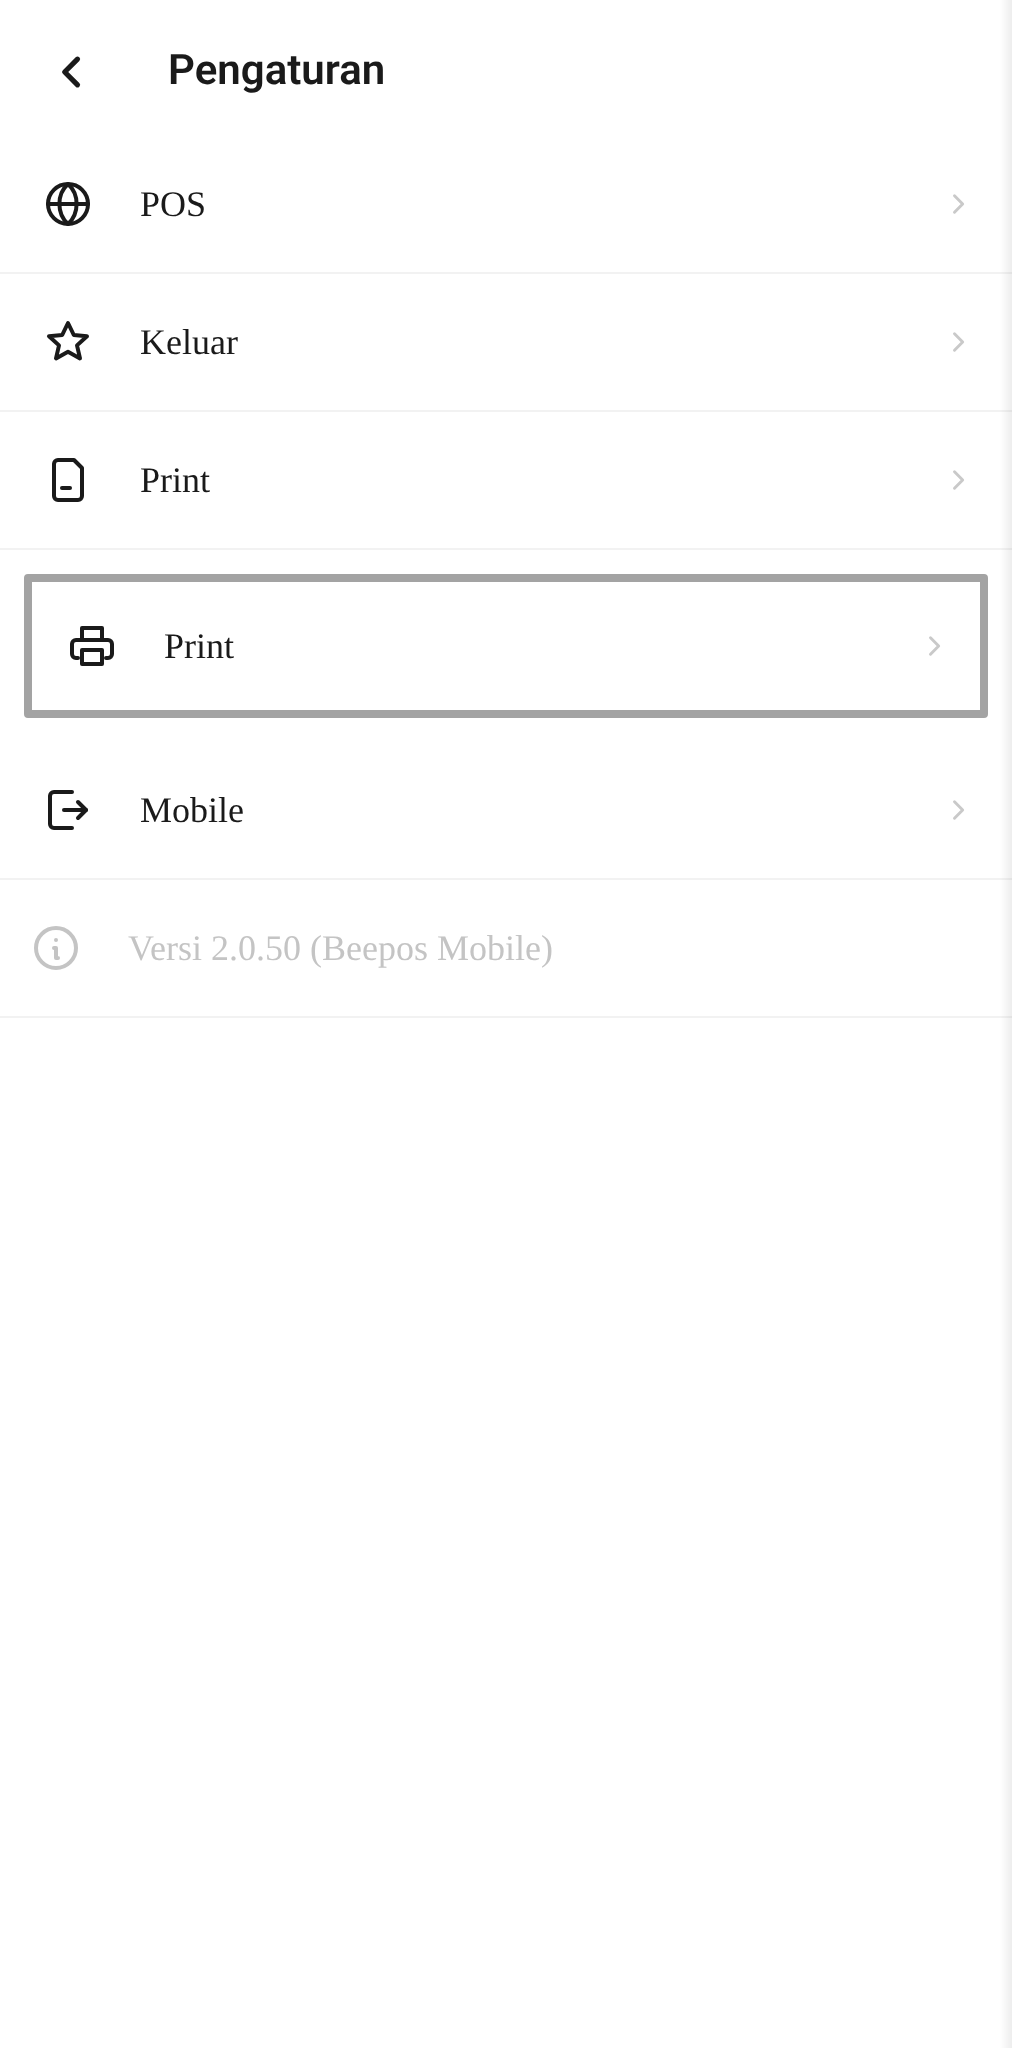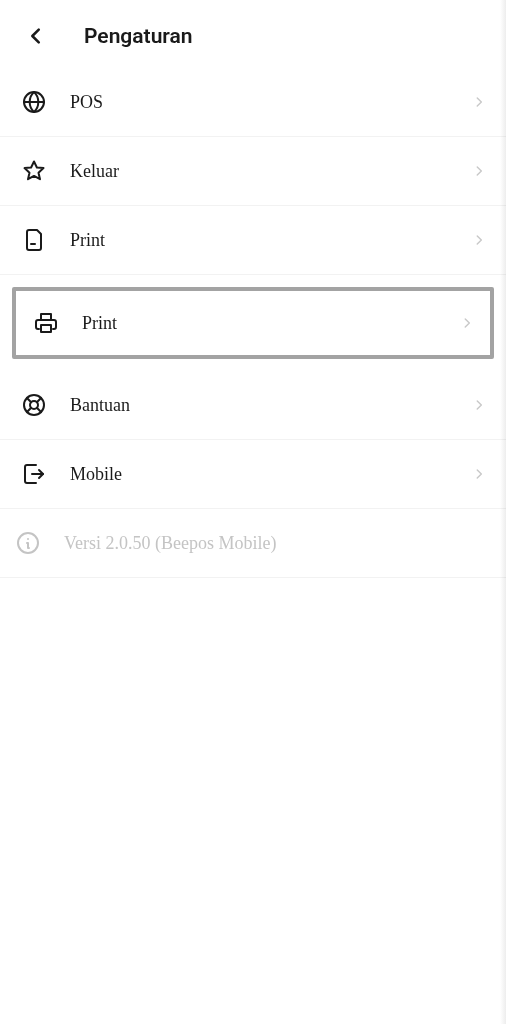--- a/index.html
+++ b/index.html
@@ -142,35 +142,20 @@
     </span>
     <span class="label">Print</span>
     <span class="chevron">
       <svg width="14" height="14" viewBox="0 0 24 24">
           <path class="chev-stroke" d="M9 5l7 7-7 7"></path>
         </svg>
     </span>
   </div>
 
 
-  <div class="row">
-    <span class="icon-slot">
-      <svg width="24" height="24" viewBox="0 0 24 24">
-        <circle class="icon-stroke" cx="12" cy="12" r="10"></circle>
-        <circle class="icon-stroke" cx="12" cy="12" r="4"></circle>
-        <path class="icon-stroke" d="M4.93 4.93l4.24 4.24M14.83 14.83l4.24 4.24M14.83 9.17l4.24-4.24M4.93 19.07l4.24-4.24"></path>
-      </svg>
-    </span>
-    <span class="label">Bantuan</span>
-    <span class="chevron">
-      <svg width="14" height="14" viewBox="0 0 24 24">
-          <path class="chev-stroke" d="M9 5l7 7-7 7"></path>
-        </svg>
-    </span>
-  </div>
 
   <div class="row">
     <span class="icon-slot">
       <svg width="24" height="24" viewBox="0 0 24 24">
         <path class="icon-stroke" d="M14 3H5a2 2 0 00-2 2v14a2 2 0 002 2h9"></path>
         <path class="icon-stroke" d="M10 12h11"></path>
         <path class="icon-stroke" d="M17 8l4 4-4 4"></path>
       </svg>
     </span>
     <span class="label">Mobile</span>

